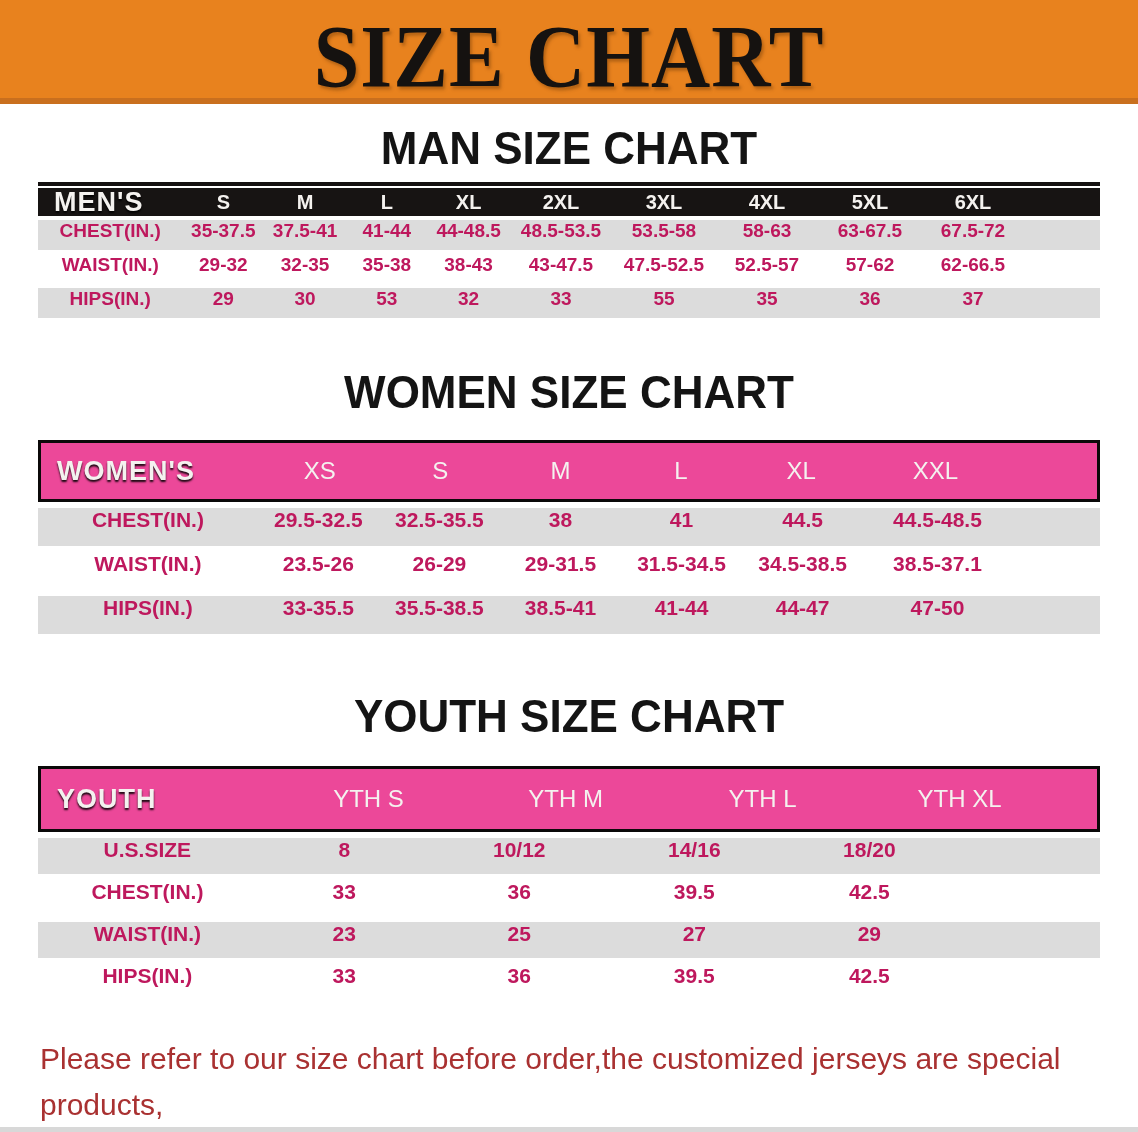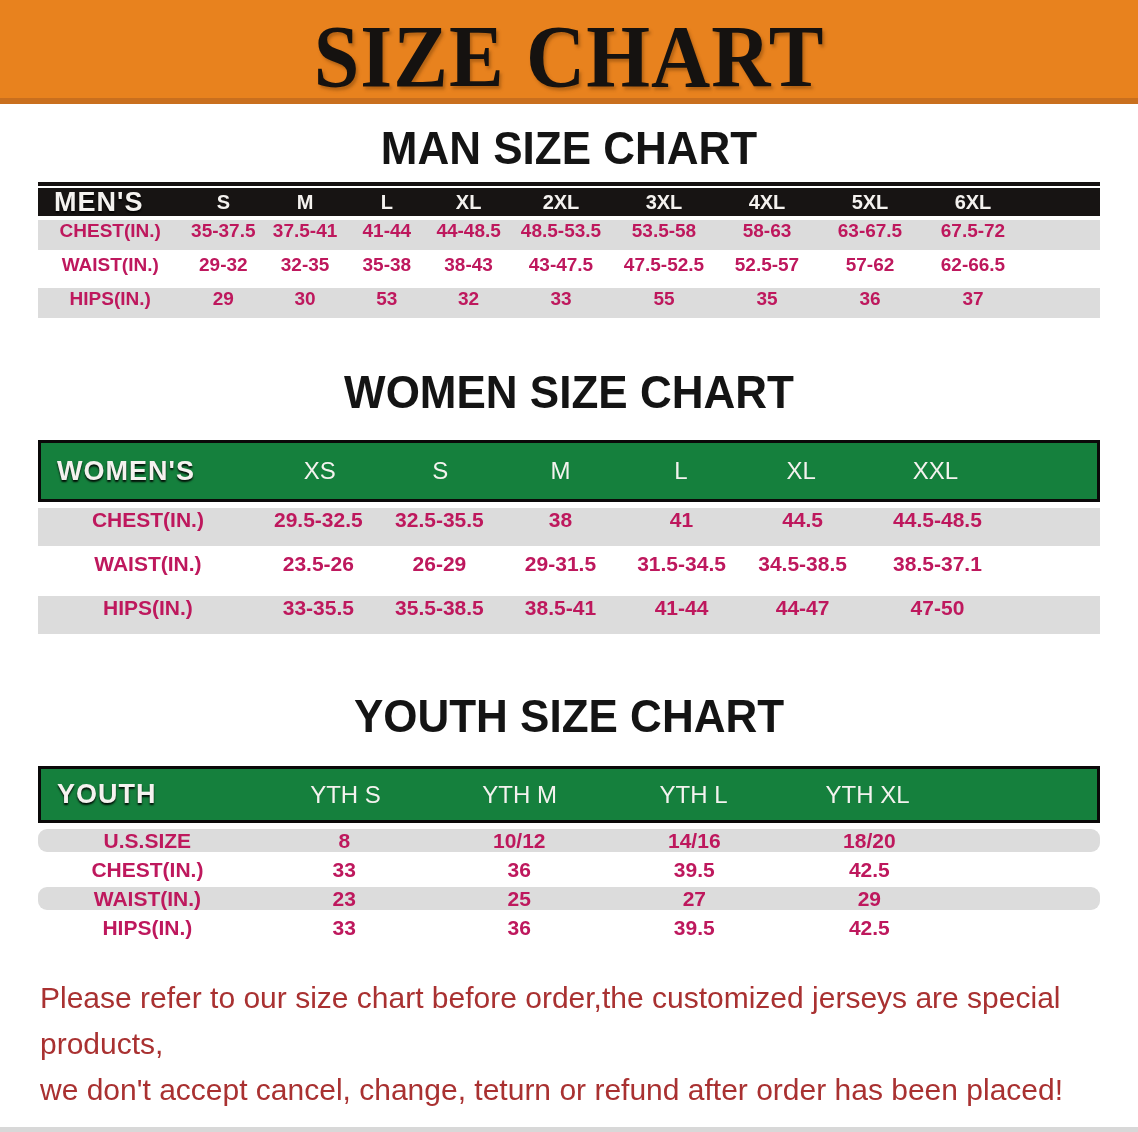--- a/index.html
+++ b/index.html
@@ -34,29 +34,29 @@
   .sec-youth .sec-h{margin-bottom:26px;}
   
   .size-table{width:100%;}
   .top-rule{height:4px;background:#141110;margin-bottom:2px;}
   .thead{
     display:flex;align-items:center;color:#f4f2ef;
     background:var(--band-bg,#171413);
     box-sizing:border-box;
   }
   .t-men  .thead{height:28px;}
-  .t-women .thead,.t-youth .thead{border:3px solid var(--band-border,#0b0909);background:#15803d;}
+  .t-women .thead,.t-youth .thead{border:3px solid var(--band-border,#0b0909);background:#ec4899;}
   .t-women .thead{height:62px;}
-  .t-youth .thead{height:57px;}
+  .t-youth .thead{height:66px;gap:23px;}
   .trow{display:flex;align-items:flex-start;color:#be185d;font-weight:bold;}
   .trow.gray{background:var(--row-gray,#dcdcdc);}
   .trow.white{background:#ffffff;}
   .t-men  .trow{height:30px;margin-top:4px;font-size:19px;}
   .t-women .trow{height:38px;margin-top:6px;font-size:21px;}
-  .t-youth .trow{height:23px;margin-top:6px;font-size:21px;border-radius:9px;}
+  .t-youth .trow{height:36px;margin-top:6px;font-size:21px;}
   .cell{box-sizing:border-box;text-align:center;white-space:nowrap;}
   .cell.lbl.hl{text-align:left;padding-left:16px;font-weight:bold;
     text-shadow:0 2px 2px rgba(0,0,0,.9);}
   .t-men  .cell.lbl.hl{font-size:27px;letter-spacing:1px;}
   .t-women .cell.lbl.hl{font-size:27px;letter-spacing:1px;}
   .t-youth .cell.lbl.hl{font-size:27px;letter-spacing:1px;}
   .t-men  .hc{font-size:20px;font-weight:bold;}
   .t-women .hc{font-size:24px;font-weight:normal;}
   .t-youth .hc{font-size:24px;font-weight:normal;}
   

